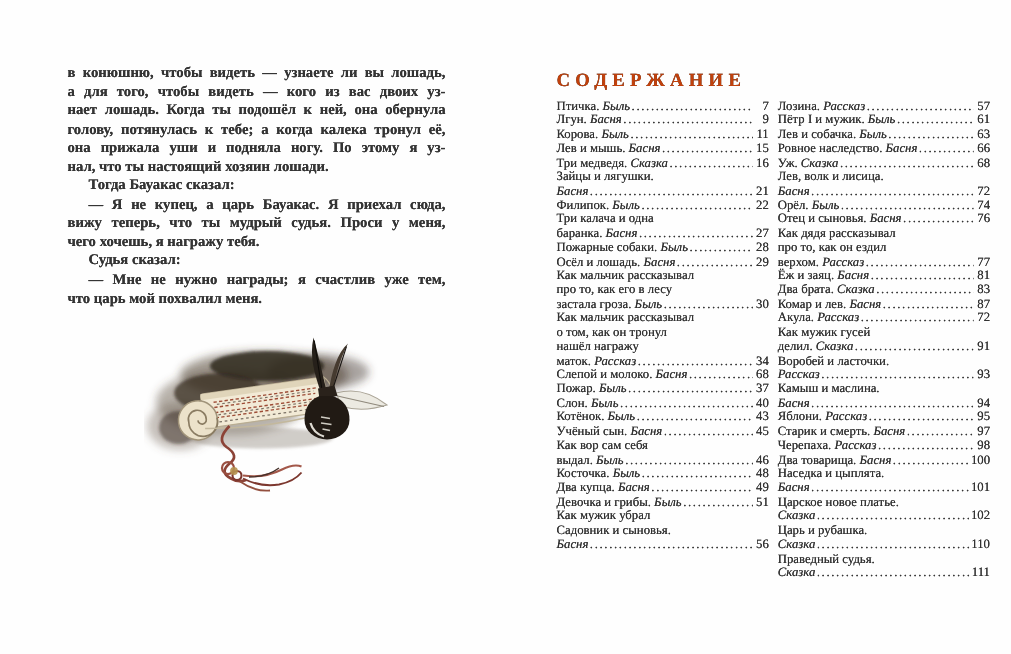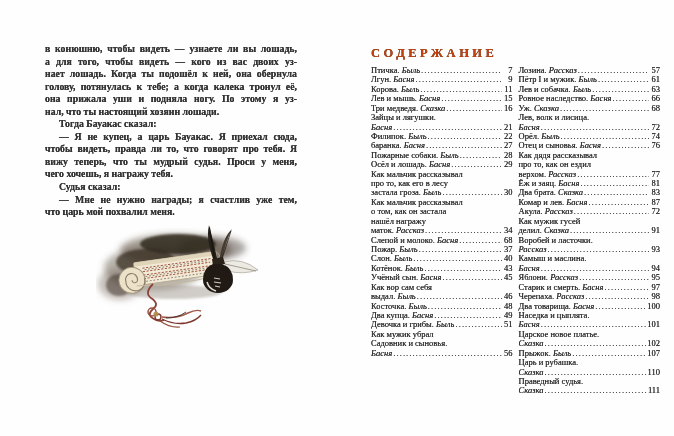--- a/index.html
+++ b/index.html
@@ -45,21 +45,20 @@
   <div>
     <div class="story" id="story">
         <div class="sline">в конюшню, чтобы видеть — узнаете ли вы лошадь,</div>
         <div class="sline">а для того, чтобы видеть — кого из вас двоих уз-</div>
         <div class="sline">нает лошадь. Когда ты подошёл к ней, она обернула</div>
         <div class="sline">голову, потянулась к тебе; а когда калека тронул её,</div>
         <div class="sline">она прижала уши и подняла ногу. По этому я уз-</div>
         <div class="sline last">нал, что ты настоящий хозяин лошади.</div>
         <div class="sline last ind">Тогда Бауакас сказал:</div>
         <div class="sline ind">— Я не купец, а царь Бауакас. Я приехал сюда,</div>
-        <div class="sline">чтобы видеть, правда ли то, что говорят про тебя. Я</div>
         <div class="sline">вижу теперь, что ты мудрый судья. Проси у меня,</div>
         <div class="sline last">чего хочешь, я награжу тебя.</div>
         <div class="sline last ind">Судья сказал:</div>
         <div class="sline ind">— Мне не нужно награды; я счастлив уже тем,</div>
         <div class="sline last">что царь мой похвалил меня.</div>
       </div>
 
     <svg class="illo" viewBox="0 0 166 112">
       <defs>
         <filter id="b3" x="-50%" y="-50%" width="200%" height="200%">
@@ -178,20 +177,23 @@
             <span class="tt"><span class="genre">Басня</span></span>
             <span class="dots"></span>
             <span class="pn">21</span>
           </div>
           <div class="trow">
             <span class="tt">Филипок.<span class="genre"> Быль</span></span>
             <span class="dots"></span>
             <span class="pn">22</span>
           </div>
           <div class="trow">
+            <span class="tt">Три калача и одна</span>
+          </div>
+          <div class="trow">
             <span class="tt">баранка.<span class="genre"> Басня</span></span>
             <span class="dots"></span>
             <span class="pn">27</span>
           </div>
           <div class="trow">
             <span class="tt">Пожарные собаки.<span class="genre"> Быль</span></span>
             <span class="dots"></span>
             <span class="pn">28</span>
           </div>
           <div class="trow">
@@ -207,21 +209,21 @@
           </div>
           <div class="trow">
             <span class="tt">застала гроза.<span class="genre"> Быль</span></span>
             <span class="dots"></span>
             <span class="pn">30</span>
           </div>
           <div class="trow">
             <span class="tt">Как мальчик рассказывал</span>
           </div>
           <div class="trow">
-            <span class="tt">о том, как он застала</span>
+            <span class="tt">о том, как он тронул</span>
           </div>
           <div class="trow">
             <span class="tt">нашёл награжу</span>
           </div>
           <div class="trow">
             <span class="tt">маток.<span class="genre"> Рассказ</span></span>
             <span class="dots"></span>
             <span class="pn">34</span>
           </div>
           <div class="trow">
@@ -411,25 +413,20 @@
             <span class="dots"></span>
             <span class="pn">101</span>
           </div>
           <div class="trow">
             <span class="tt">Царское новое платье.</span>
           </div>
           <div class="trow">
             <span class="tt"><span class="genre">Сказка</span></span>
             <span class="dots"></span>
             <span class="pn">102</span>
-          </div>
-          <div class="trow">
-            <span class="tt">Прыжок.<span class="genre"> Быль</span></span>
-            <span class="dots"></span>
-            <span class="pn">107</span>
           </div>
           <div class="trow">
             <span class="tt">Царь и рубашка.</span>
           </div>
           <div class="trow">
             <span class="tt"><span class="genre">Сказка</span></span>
             <span class="dots"></span>
             <span class="pn">110</span>
           </div>
           <div class="trow">

